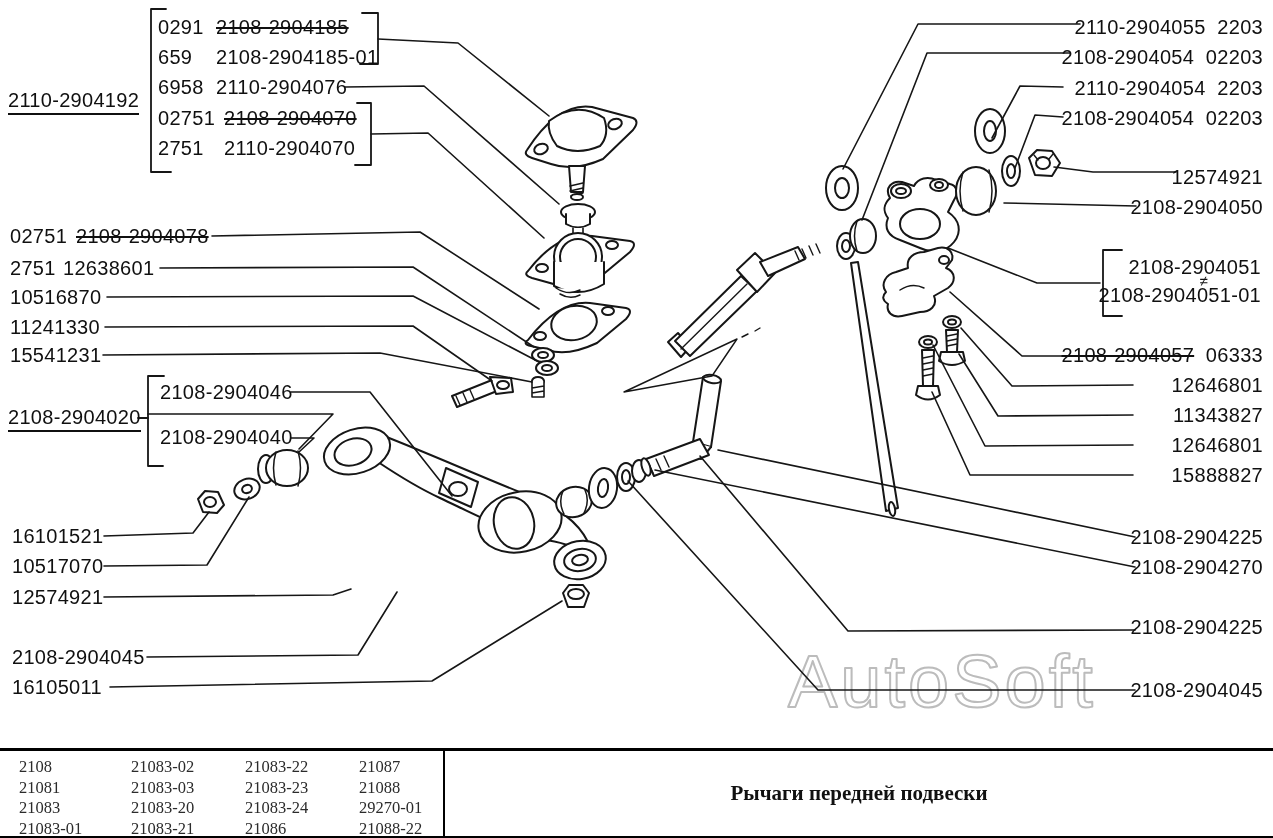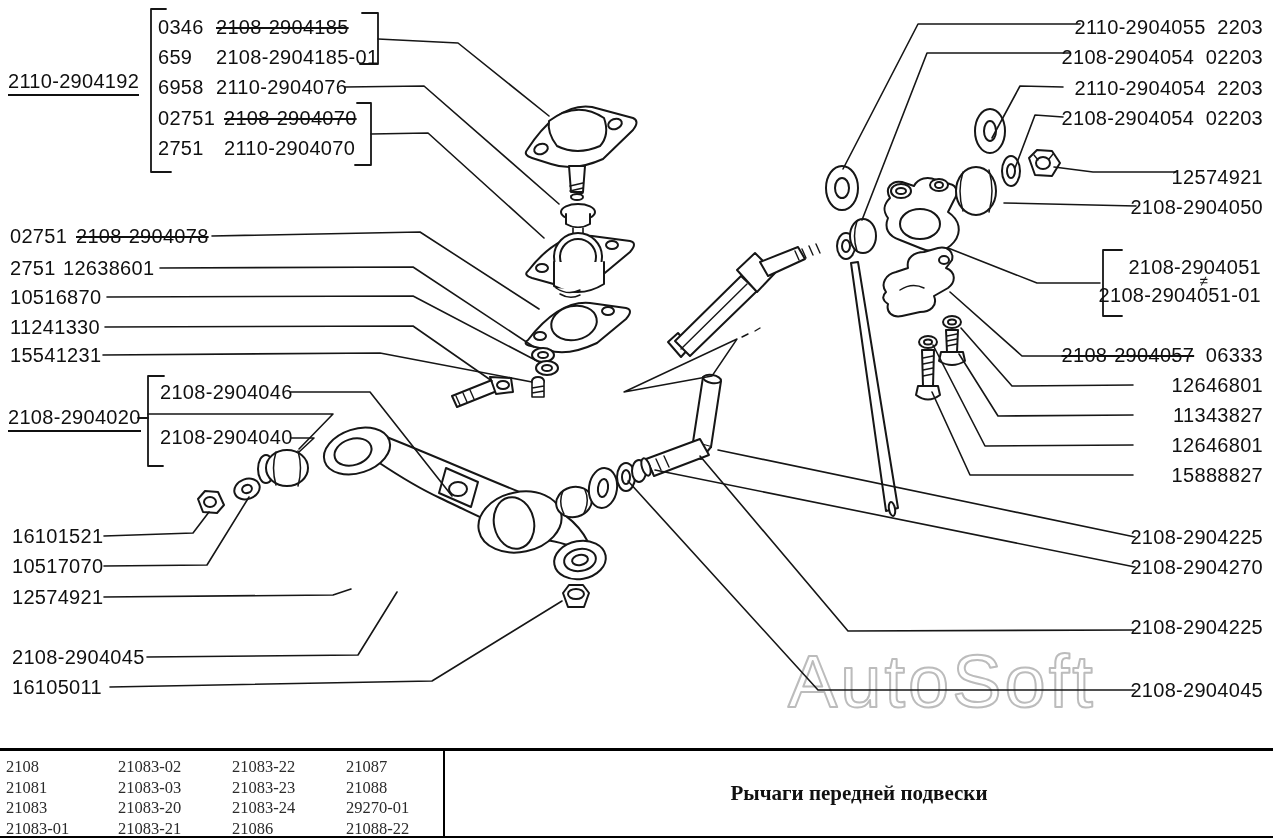--- a/index.html
+++ b/index.html
@@ -8,21 +8,21 @@
   #art{position:absolute;left:0;top:0;width:1273px;height:838px;}
   .lbl{position:absolute;font-size:20px;line-height:1;white-space:pre;letter-spacing:.3px;}
   .rt{right:10px;text-align:right;}
   .strike{text-decoration:line-through;text-decoration-thickness:2px;}
   .undl{border-bottom:2px solid #101010;padding-bottom:3px;}
   .num{display:inline-block;}
   .neq{font-size:15px;}
   
   #strip{position:absolute;left:0;top:748px;width:1273px;height:90px;box-sizing:border-box;
          border-top:3px solid #000;border-bottom:2px solid #000;display:flex;}
-  #models{width:445px;box-sizing:border-box;border-right:2px solid #000;padding:6px 0 0 6px;
+  #models{width:445px;box-sizing:border-box;border-right:2px solid #000;padding:6px 0 0 19px;
           display:grid;grid-auto-flow:column;grid-template-rows:repeat(4,20.5px);
           grid-template-columns:112px 114px 114px 1fr;
           font-family:"Liberation Serif",serif;font-size:16.5px;color:#2b2b2b;}
   #title-cell{flex:1;display:flex;align-items:center;justify-content:center;
           font-family:"Liberation Serif",serif;font-weight:bold;font-size:21px;color:#111;}
   #code-cell{width:63px;box-sizing:border-box;border-left:2px solid #000;display:flex;
           align-items:center;justify-content:center;font-family:"Liberation Serif",serif;
           font-size:20px;color:#111;}
 </style>
 </head>
@@ -224,24 +224,24 @@
     <polyline points="1133,415 998,416 959,354"></polyline>
     <polyline points="1133,445 985,446 933,345"></polyline>
     <polyline points="1133,475 970,475 932,392"></polyline>
     <polyline points="1135,537 718,450"></polyline>
     <polyline points="1135,567 655,470"></polyline>
     <polyline points="1135,630 848,631 700,456"></polyline>
     <polyline points="1135,690 818,690 628,481"></polyline>
   </g>
 </svg>
 
-<div class="lbl undl" style="left:8px;top:71px">2110-2904192</div>
+<div class="lbl undl" style="left:8px;top:90px">2110-2904192</div>
 
 <div>
-  <div class="lbl" style="left:158px;top:17px"><span class="num" style="width:58px">0346</span><span class="strike">2108-2904185</span></div>
+  <div class="lbl" style="left:158px;top:17px"><span class="num" style="width:58px">0291</span><span class="strike">2108-2904185</span></div>
   <div class="lbl" style="left:158px;top:47px"><span class="num" style="width:58px">659</span><span>2108-2904185-01</span></div>
   <div class="lbl" style="left:158px;top:77px"><span class="num" style="width:58px">6958</span><span>2110-2904076</span></div>
   <div class="lbl" style="left:158px;top:108px"><span class="num" style="width:66px">02751</span><span class="strike">2108-2904070</span></div>
   <div class="lbl" style="left:158px;top:138px"><span class="num" style="width:66px">2751</span><span>2110-2904070</span></div>
 </div>
 
 <div class="lbl" style="left:10px;top:226px"><span class="num" style="width:66px">02751</span><span class="strike">2108-2904078</span></div>
 <div class="lbl" style="left:10px;top:258px"><span class="num" style="width:53px">2751</span><span>12638601</span></div>
 <div class="lbl" style="left:10px;top:287px">10516870</div>
 <div class="lbl" style="left:10px;top:317px">11241330</div>

